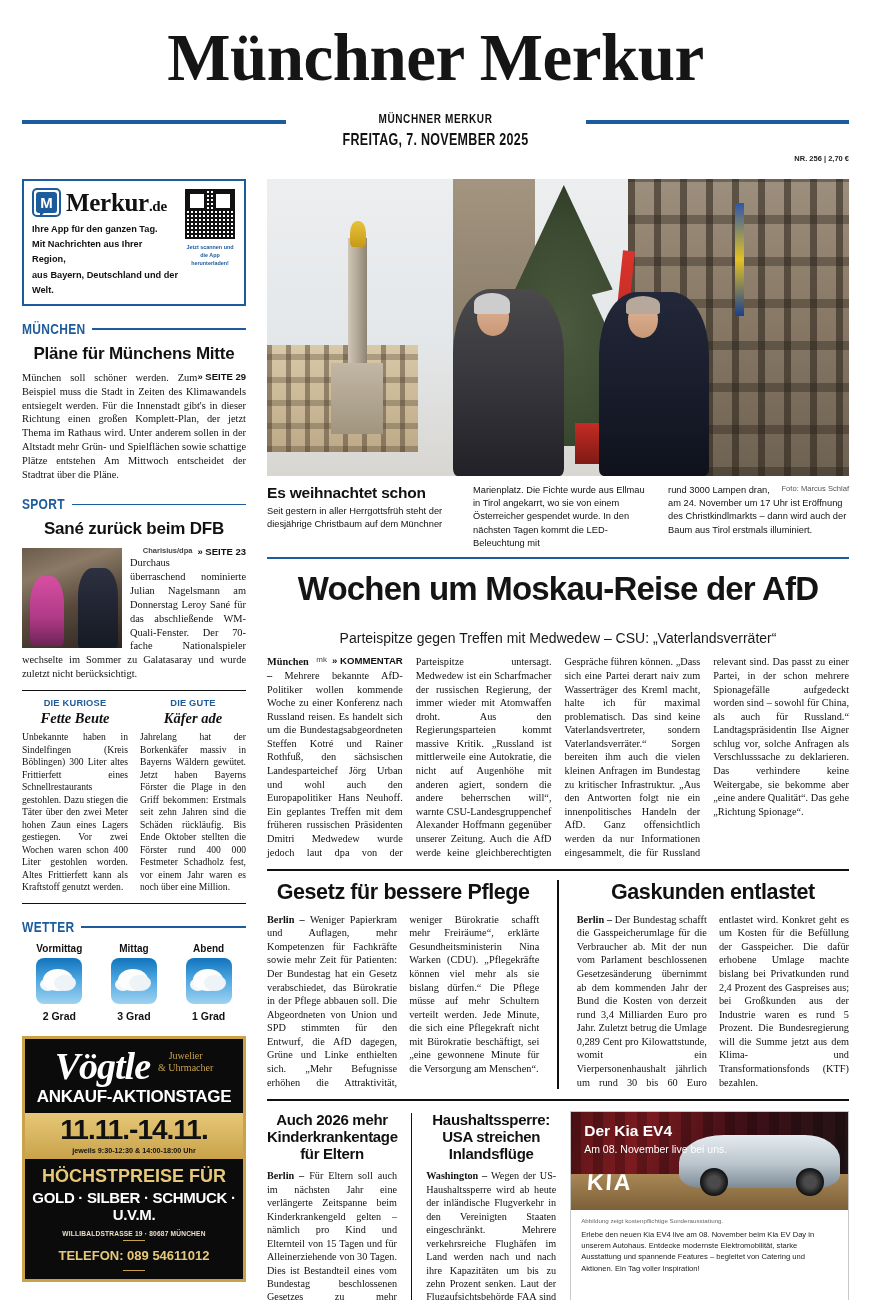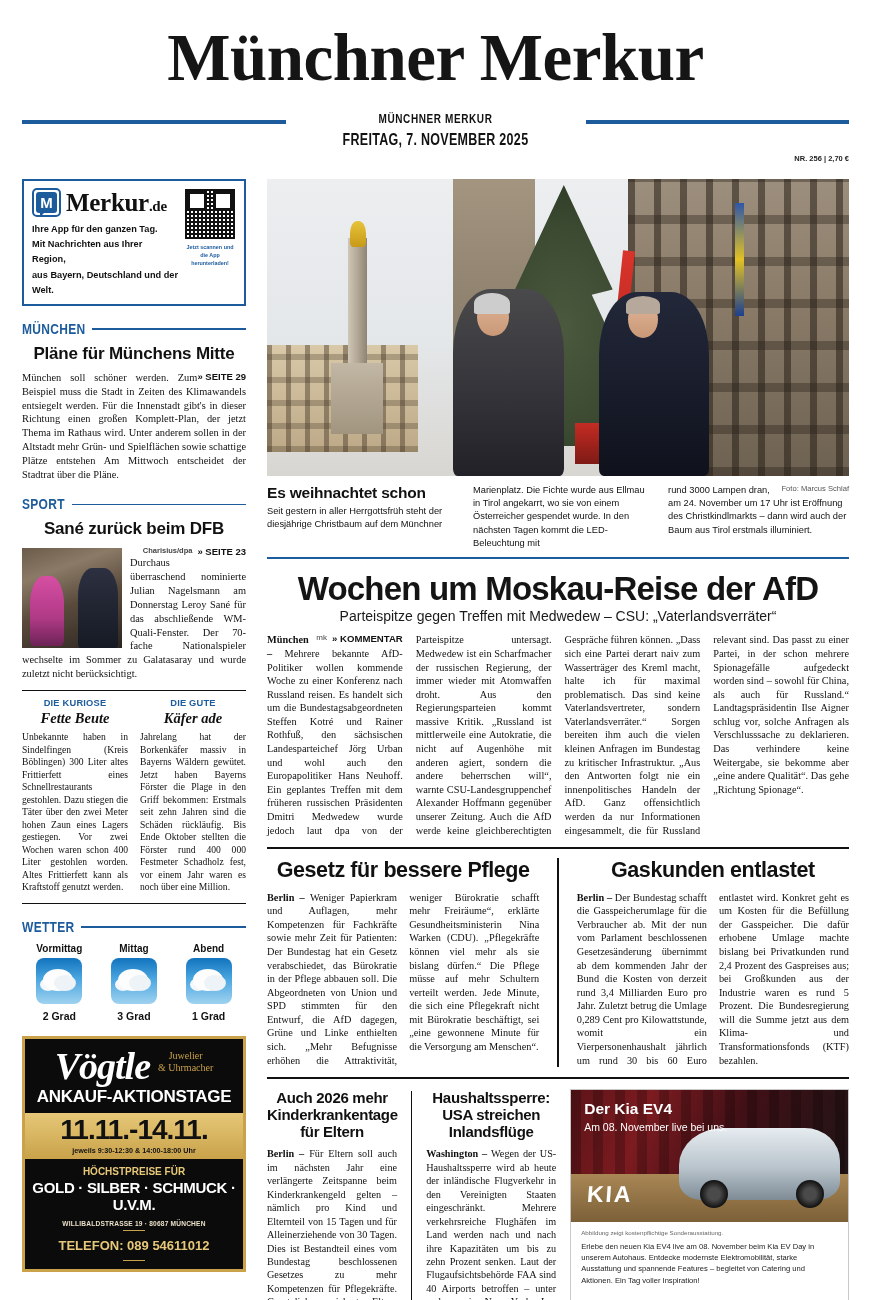--- a/index.html
+++ b/index.html
@@ -228,21 +228,21 @@
   .v-dates-main {
     font-family: "Liberation Sans", sans-serif; font-weight:bold;
     font-size: 28px; line-height:1; letter-spacing:-1px;
   }
   .v-dates-sub {
     font-family: "Liberation Sans", sans-serif; font-weight:bold;
     font-size: 7.2px; margin-top: 2px;
   }
   .v-hoechst {
     font-family: "Liberation Sans", sans-serif; font-weight:bold;
-    font-size: 10px; color:#e6c878; margin-top: 7px;
+    font-size: 18px; color:#e6c878; margin-top: 7px;
   }
   .v-gold {
     font-family: "Liberation Sans", sans-serif; font-weight:bold;
     font-size: 15px; color:#fff; margin-top: 2px; letter-spacing:-0.3px;
   }
   .v-addr {
     font-family: "Liberation Sans", sans-serif; font-weight:bold;
     font-size: 6.6px; color:#e9e0c8; margin-top: 7px; letter-spacing:0.2px;
   }
   .v-tel {
@@ -358,21 +358,21 @@
   .blue-rule { height: 2.5px; background:#1c5b9c; margin-top: 7px; }
 
   
   .headline {
     font-family: "Liberation Sans", sans-serif; font-weight:bold;
     font-size: 33px; text-align:center; margin-top: 11px;
     letter-spacing: -0.8px; color:#141414;
   }
   .subhead {
     font-family: "Liberation Sans", sans-serif;
-    font-size: 14px; text-align:center; margin-top: 0; color:#1a1a1a;
+    font-size: 14px; text-align:center; margin-top: 22px; color:#1a1a1a;
   }
   .cols4 {
     margin-top: 9px;
     column-count: 4; column-gap: 13px;
     font-family: "Liberation Serif", serif;
     font-size: 10.3px; line-height: 1.32; text-align: justify; color:#111;
   }
   .dateline { font-weight: bold; }
   .kommentar {
     font-family: "Liberation Sans", sans-serif; font-weight:bold;
@@ -405,21 +405,21 @@
   }
   .bot-body {
     font-family: "Liberation Serif", serif; font-size: 10.2px;
     line-height: 1.32; text-align: justify; margin-top: 7px;
   }
   .bot-sep { width: 1.2px; background:#111; flex:none; margin-top:2px; }
 
   
   .ad-kia { flex: 1; border: 1px solid #c9c9c9; background:#fff; }
   .kia-hero {
-    height: 132px; position: relative; overflow: hidden;
+    height: 98px; position: relative; overflow: hidden;
     background: linear-gradient(110deg, #5d1418 0%, #7c1b20 25%, #411016 55%, #1d1416 100%);
   }
   .kia-hero-bg2 {
     position:absolute; inset:0;
     background-image: repeating-linear-gradient(90deg, rgba(0,0,0,.22) 0 10px, transparent 10px 22px);
   }
   .kia-floor {
     position:absolute; left:0; right:0; bottom:0; height: 36%;
     background: linear-gradient(180deg,#a98755 0%, #7c6038 100%);
   }

